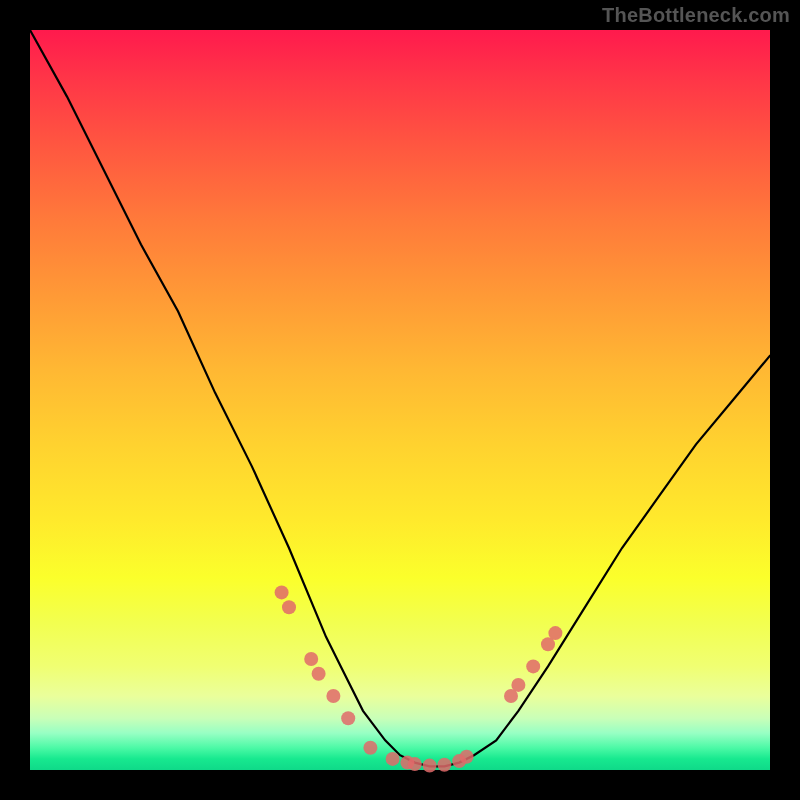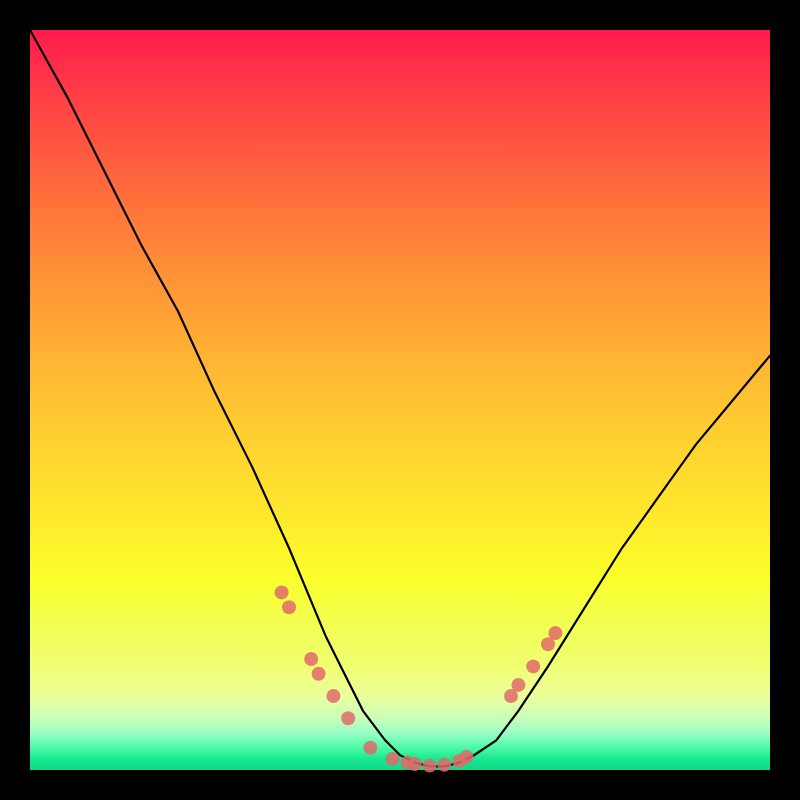--- a/index.html
+++ b/index.html
@@ -60,20 +60,21 @@
     top: 0;
     width: 740px;
     height: 740px;
     overflow: visible;
   }
 </style>
 </head>
 <body>
 
 <div class="frame">
+  <div class="watermark">TheBottleneck.com</div>
   <div class="plot">
     <svg class="curve" viewBox="0 0 740 740" preserveAspectRatio="none">
       <path id="curve-path" fill="none" stroke="#000" stroke-width="2.2" stroke-linecap="round" d="M0.0 0.0 L37.0 66.6 L74.0 140.6 L111.0 214.6 L148.0 281.2 L185.0 362.6 L222.0 436.6 L259.0 518.0 L296.0 606.8 L310.8 636.4 L333.0 680.8 L355.2 710.4 L370.0 725.2 L384.8 732.6 L399.6 736.3 L414.4 736.3 L429.2 732.6 L444.0 725.2 L466.2 710.4 L488.4 680.8 L518.0 636.4 L555.0 577.2 L592.0 518.0 L629.0 466.2 L666.0 414.4 L703.0 370.0 L740.0 325.6 "></path>
       <g id="marker-group">
           <circle cx="251.6" cy="562.4" r="7" fill="#e06a6a" fill-opacity="0.85"></circle>
           <circle cx="259.0" cy="577.2" r="7" fill="#e06a6a" fill-opacity="0.85"></circle>
           <circle cx="281.2" cy="629.0" r="7" fill="#e06a6a" fill-opacity="0.85"></circle>
           <circle cx="288.6" cy="643.8" r="7" fill="#e06a6a" fill-opacity="0.85"></circle>
           <circle cx="303.4" cy="666.0" r="7" fill="#e06a6a" fill-opacity="0.85"></circle>
           <circle cx="318.2" cy="688.2" r="7" fill="#e06a6a" fill-opacity="0.85"></circle>

